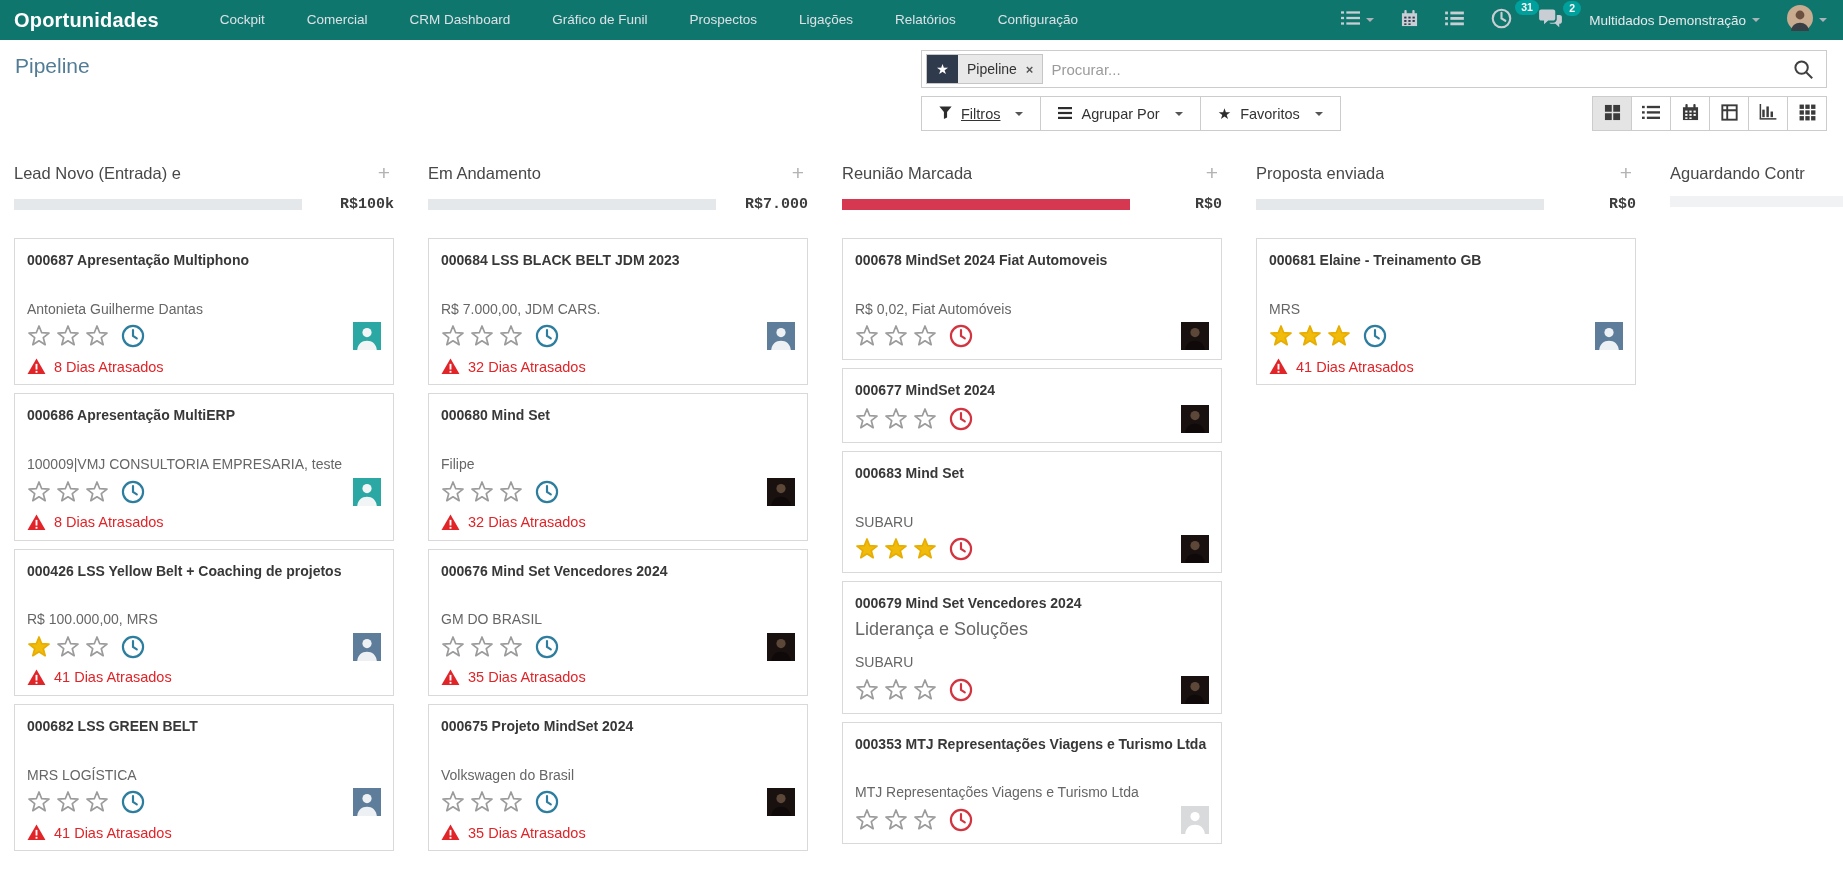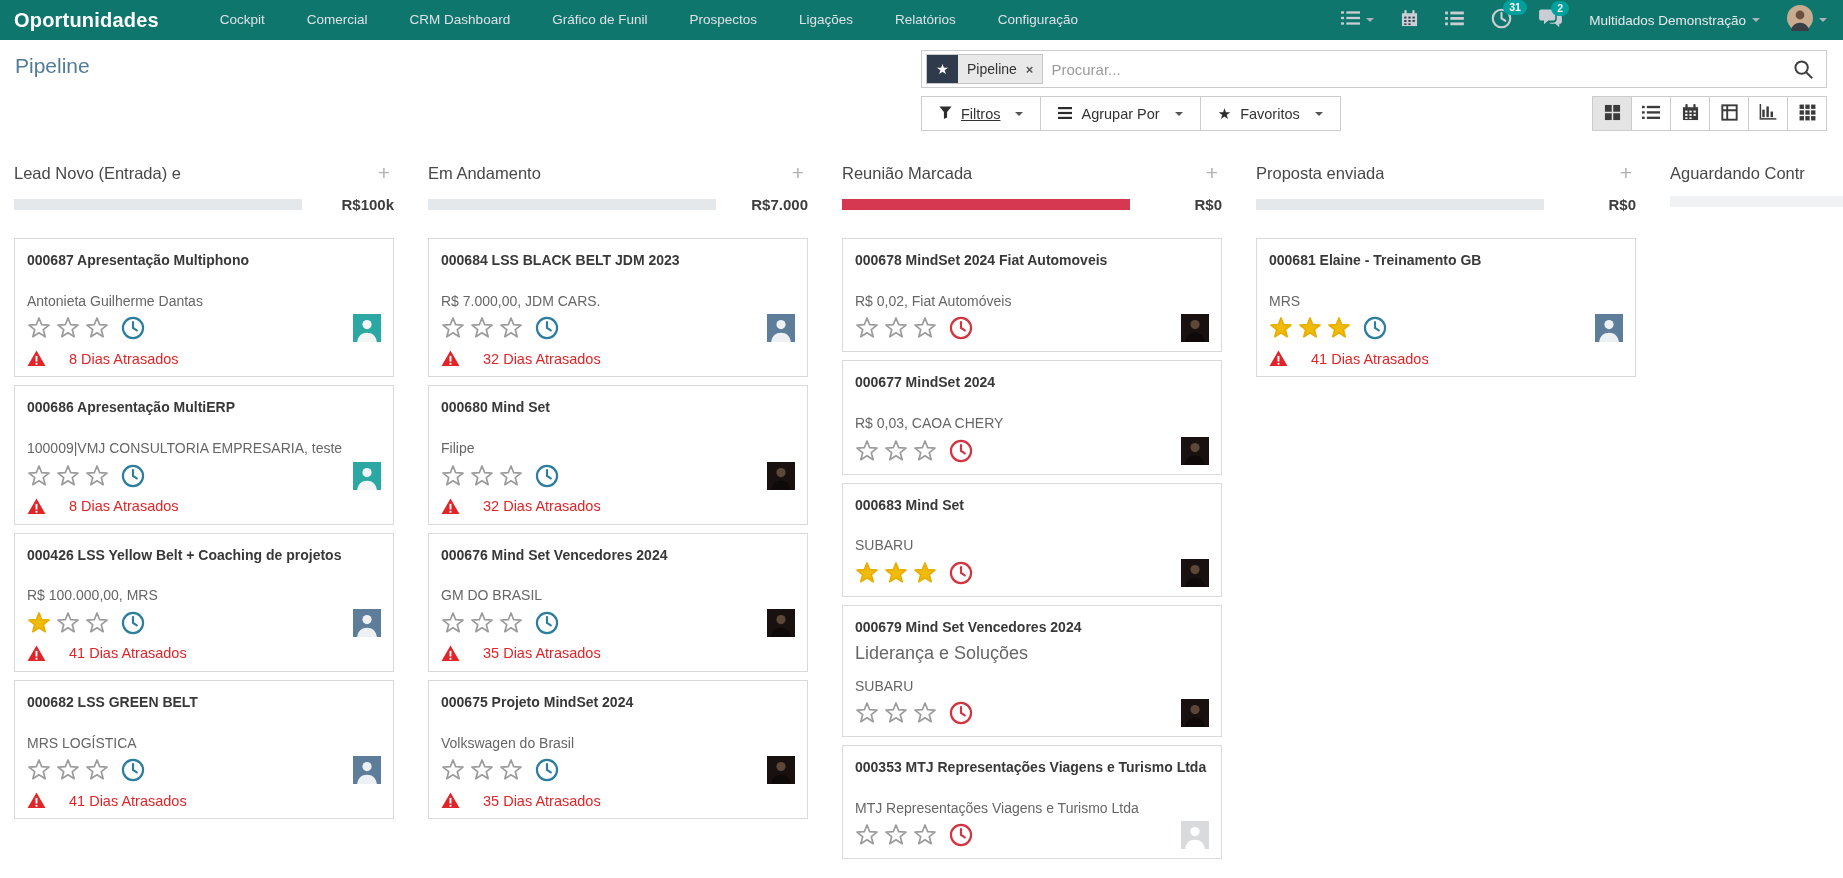--- a/index.html
+++ b/index.html
@@ -7,21 +7,21 @@
     font-family:"Liberation Sans", sans-serif; }
   #app { width:1843px; height:878px; overflow:hidden; position:relative; background:#fff; }
 
   
   .navbar { height:40px; background:#0f766e; display:flex; align-items:center; padding:0 16px 0 14px; color:#fff; }
   .brand { font-size:20px; font-weight:700; letter-spacing:.2px; white-space:nowrap; }
   .nav-menu { display:flex; margin-left:40px; }
   .nav-menu a { color:#dde1e6; font-size:13.5px; padding:0 21px; text-decoration:none; white-space:nowrap; line-height:40px; }
   .nav-right { margin-left:auto; display:flex; align-items:center; gap:27px; }
   .sysicon { position:relative; display:flex; align-items:center; color:#c9ced4; cursor:pointer; }
-  .badge { position:absolute; top:-8px; left:12px; background:#00a09d; color:#fff; font-size:10.5px;
+  .badge { position:absolute; top:-8px; left:24px; background:#00a09d; color:#fff; font-size:10.5px;
     border-radius:10px; padding:1.5px 6px; line-height:1.2; font-weight:700; }
   .caret { display:inline-block; width:0; height:0; border-left:4px solid transparent; border-right:4px solid transparent;
     border-top:4.5px solid #aab2ba; margin-left:6px; }
   .company { font-size:13.5px; color:#e6e9ec; display:flex; align-items:center; cursor:pointer; white-space:nowrap; }
   .user { display:flex; align-items:center; cursor:pointer; }
 
   
   .cpanel { display:flex; padding:10px 16px 10px 14px; align-items:flex-start; }
   .cp-left { flex:1; }
   .breadcrumb { color:#527c96; font-size:21px; font-weight:400; margin:4px 0 15px 1px; }
@@ -52,36 +52,36 @@
     justify-content:center; cursor:pointer; margin-left:-1px; }
   .vbtn.active { background:#e4e4e4; }
 
   
   .board { display:flex; padding:20px 0 0 14px; height:726px; overflow:hidden; }
   .kcol { width:380px; margin-right:34px; flex-shrink:0; }
   .kcol-head { display:flex; align-items:center; justify-content:space-between; height:24px; }
   .kcol-title { font-size:16.5px; color:#484848; white-space:nowrap; overflow:hidden; }
   .kcol-plus { color:#b3b3b3; font-size:21px; line-height:20px; cursor:pointer; padding:0 4px; background:none; border:none;
     font-family:"Liberation Sans", sans-serif; }
-  .kcol-progressrow { display:flex; align-items:center; margin:11px 0 25px; }
+  .kcol-progressrow { display:flex; align-items:center; margin:11px 0 25px;font-family:Liberation Mono, monospace; }
   .kbar { width:288px; height:11px; background:#e4e8eb; cursor:pointer; }
   .kbar.full-red { background:#d63852; }
   .kbar.faint { background:#f1f2f3; }
   .kamount { margin-left:auto; font-size:15px; font-weight:700; color:#3d3d3d; white-space:nowrap; }
   .kcard { border:1px solid #d9d9d9; background:#fff; padding:11px 12px 9px; margin-bottom:8px; cursor:pointer; }
   .kcard-title { font-size:14px; font-weight:700; color:#383838; line-height:1.55; }
   .kcard-tagline { font-size:18px; color:#666; line-height:1.5; margin-top:1px; }
-  .kcard-sub { font-size:14px; color:#666; margin-top:20px; line-height:1.4; }
+  .kcard-sub { font-size:14px; color:#666; margin-top:28px; line-height:1.4; }
   .kcard-sub.tight { margin-top:10px; }
   .kcard-meta { display:flex; align-items:center; margin-top:3px; }
   .stars { display:flex; gap:5px; align-items:center; }
   .stars svg { display:block; cursor:pointer; }
   .kclock { margin-left:11px; display:flex; cursor:pointer; }
   .kavatar { margin-left:auto; width:28px; height:28px; display:flex; cursor:default; }
-  .kwarn { display:flex; align-items:center; gap:23px; margin-top:8px; }
+  .kwarn { display:flex; align-items:center; gap:8px; margin-top:8px; }
   .kwarn span { color:#e02428; font-size:14.5px; }
 </style>
 </head>
 <body>
 
 <div id="app">
 
   <div class="navbar">
     <div class="brand">Oportunidades</div>
     <div class="nav-menu">
@@ -723,21 +723,20 @@
               <svg width="28" height="28" viewBox="0 0 28 28">
                 <rect width="28" height="28" fill="#181110"></rect>
                 <circle cx="14" cy="10.6" r="4.6" fill="#5d4738"></circle>
                 <path d="M4.2 28c.6-6 4.7-9.2 9.8-9.2s9.2 3.2 9.8 9.2z" fill="#0f0a09"></path>
               </svg>
             </span>
           </div>
         </article>
         <article class="kcard">
           <div class="kcard-title">000677 MindSet 2024</div>
-          <div class="kcard-sub">R$ 0,03, CAOA CHERY</div>
           <div class="kcard-meta">
             <span class="stars">
               <span style="display: flex;">
                 <svg width="24" height="24" viewBox="0 0 24 24">
                   <path d="M12 2l2.7 6.7 7.3.4-5.7 4.6 1.9 7L12 16.8 5.8 20.7l1.9-7L2 9.1l7.3-.4z" fill="none" stroke="#9b9b9b" stroke-width="1.7" stroke-linejoin="round"></path>
                 </svg>
               </span>
               <span style="display: flex;">
                 <svg width="24" height="24" viewBox="0 0 24 24">
                   <path d="M12 2l2.7 6.7 7.3.4-5.7 4.6 1.9 7L12 16.8 5.8 20.7l1.9-7L2 9.1l7.3-.4z" fill="none" stroke="#9b9b9b" stroke-width="1.7" stroke-linejoin="round"></path>

